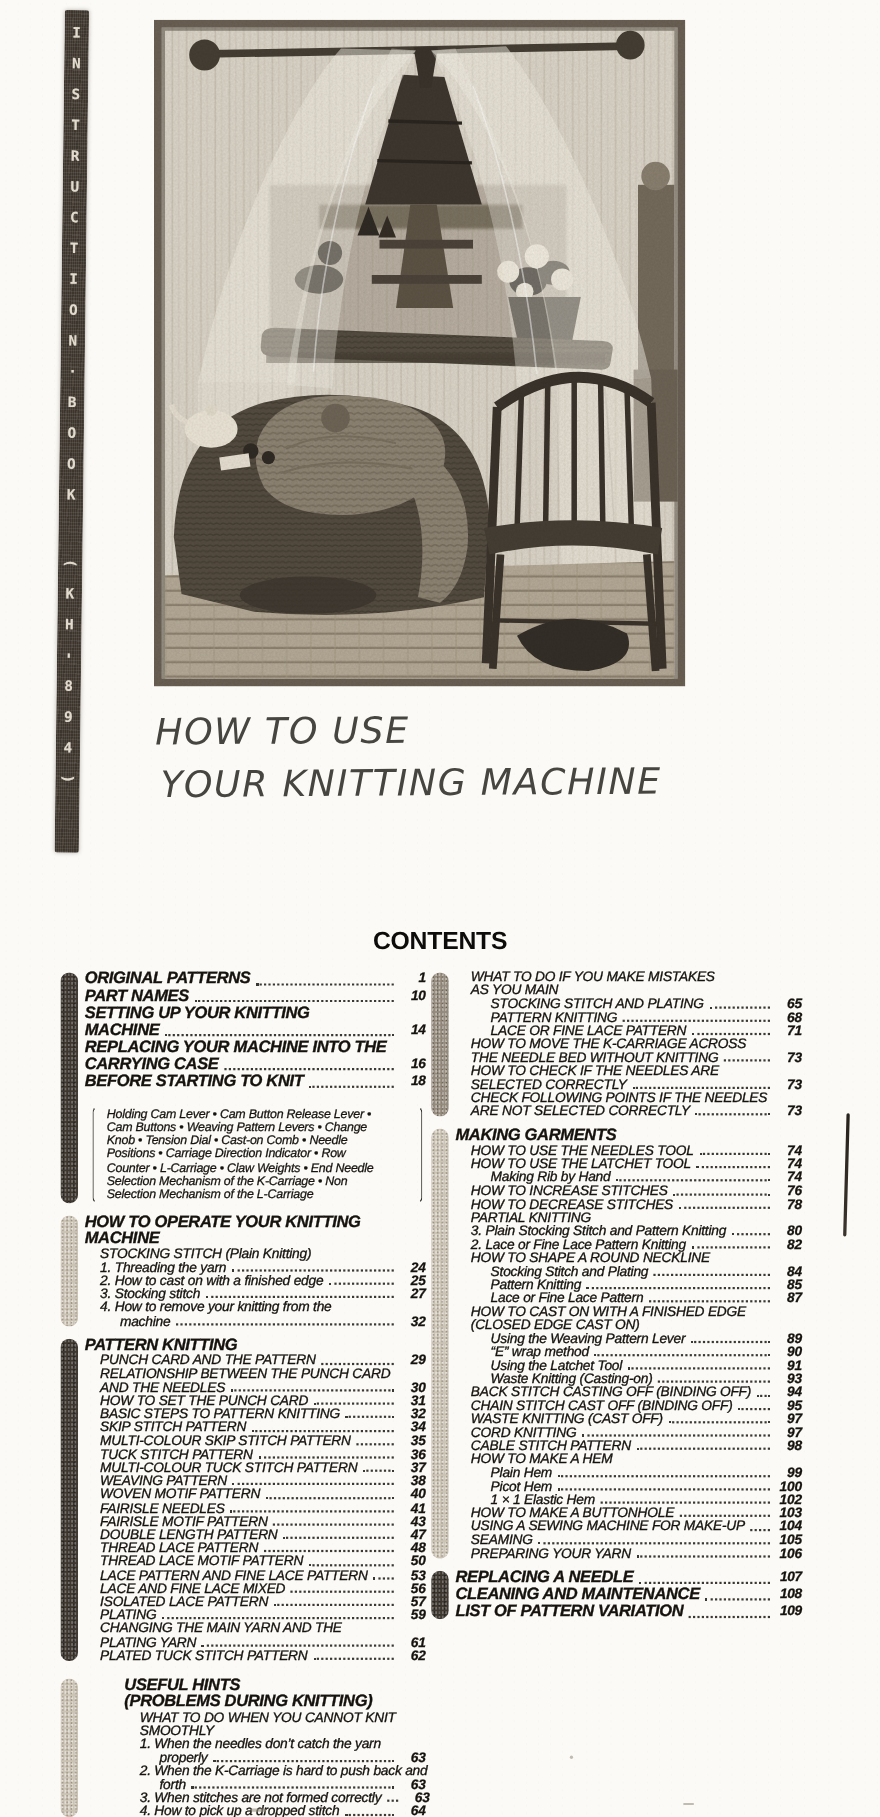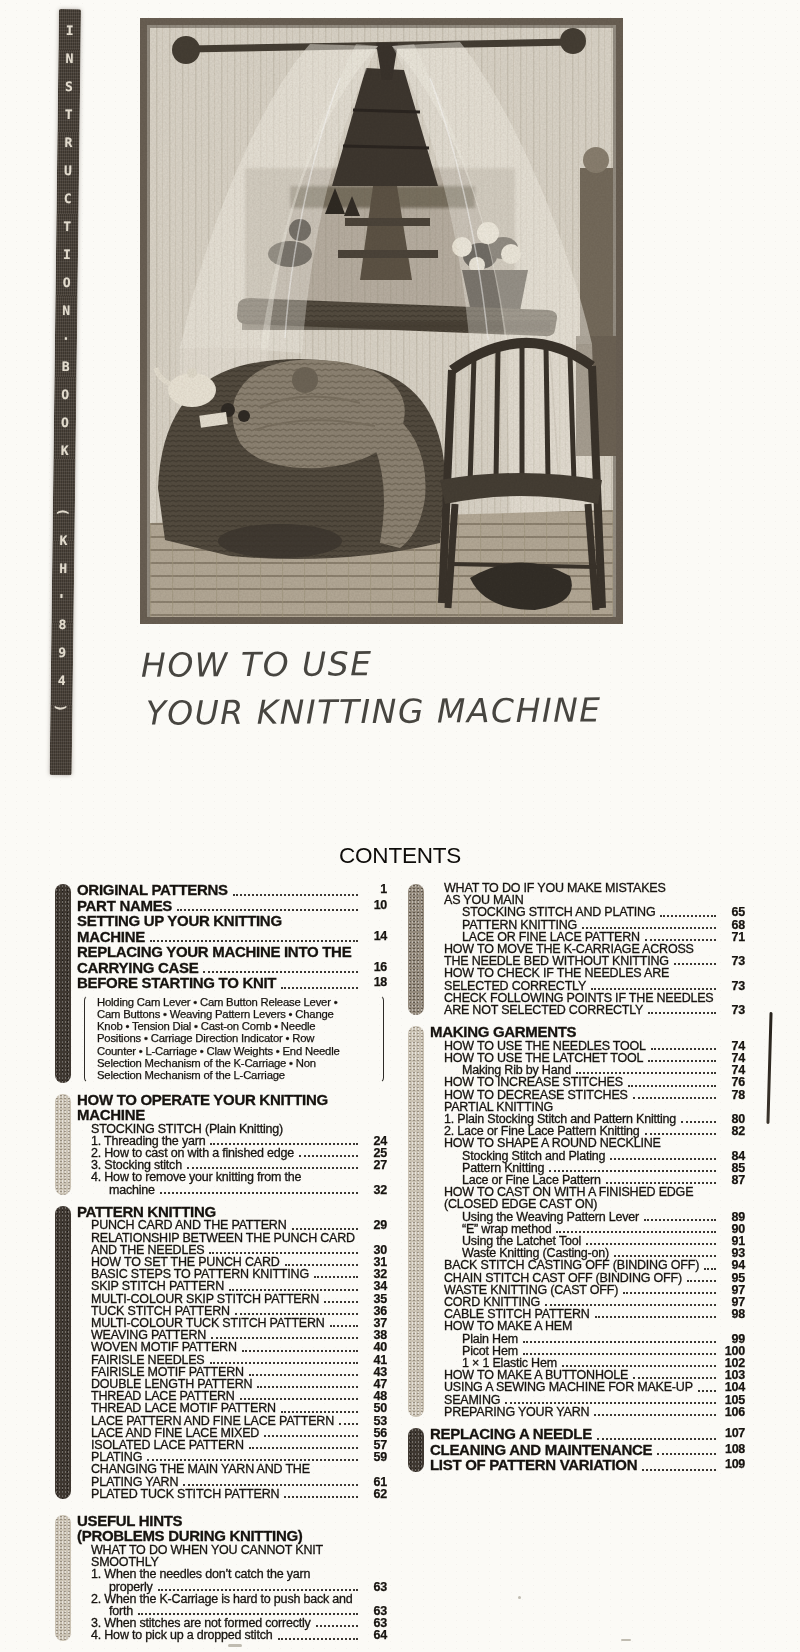--- a/index.html
+++ b/index.html
@@ -24,44 +24,44 @@
   
   .cover{position:absolute;left:140px;top:18px;width:483px;height:606px;display:block;}
 
   
   .title-line{position:absolute;font-family:"DejaVu Sans",sans-serif;font-style:italic;
               font-size:33px;color:#474540;letter-spacing:1.5px;white-space:nowrap;transform:rotate(-.4deg);}
   .title-1{left:141px;top:645px;}
   .title-2{left:146px;top:692px;}
 
   
-  .contents-heading{position:absolute;left:339px;top:843px;font-size:22.5px;font-weight:400;
+  .contents-heading{position:absolute;left:339px;top:843px;font-size:22.5px;font-weight:700;
                     letter-spacing:-.2px;color:#0e0c0a;}
   .toc-col{position:absolute;top:882px;}
   #toc-left{left:55px;width:332px;}
-  #toc-right{left:408px;width:337px;}
-  .sec{position:relative;margin-bottom:8px;}
-  #toc-left .sec:nth-child(4){margin-top:13px;}
+  #toc-right{left:392px;width:337px;}
+  .sec{position:relative;margin-bottom:8px;font-style:italic;}
+  #toc-left .sec:nth-child(4){margin-top:13px;padding-left:36px;}
   #toc-right .sec:nth-child(2){margin-top:1px;}
   .marker{position:absolute;left:0;top:2px;bottom:1px;width:16px;border-radius:9px;}
   .m-dark{background-color:#3e3730;background-image:radial-gradient(rgba(255,255,255,.28) .8px,transparent 1px),radial-gradient(rgba(0,0,0,.5) .7px,transparent .9px);background-size:3px 4px,5px 3px;}
   .m-medium{background-color:#958b7d;background-image:radial-gradient(rgba(255,255,255,.4) .8px,transparent 1px),radial-gradient(rgba(40,32,24,.5) .7px,transparent .9px);background-size:3px 4px,4px 3px;}
   .m-light{background-color:#cbc3b4;background-image:radial-gradient(rgba(90,78,64,.45) .8px,transparent 1px),radial-gradient(rgba(255,255,255,.5) .8px,transparent 1px);background-size:4px 3px,3px 5px;}
 
   .row{display:flex;align-items:flex-end;}
   .row .t{white-space:nowrap;-webkit-text-stroke:.3px #17130f;}
   .lv0{font-size:15px;line-height:15.5px;font-weight:700;letter-spacing:-.3px;padding-left:22px;}
   .lv1{font-size:12.5px;line-height:12.2px;letter-spacing:-.2px;padding-left:36px;}
   .lv2{font-size:12.5px;line-height:12.2px;letter-spacing:-.2px;padding-left:54px;}
   .leader{flex:1 1 auto;min-width:10px;border-bottom:2px dotted #3b3733;margin:0 2px 2px 5px;}
   .pg{font-size:12.5px;font-weight:700;margin-left:3px;min-width:24px;text-align:right;
       -webkit-text-stroke:.25px #17130f;}
 
   
-  .note{position:relative;margin:3px 0 4px 29px;padding:2px 13px;width:274px;
+  .note{position:relative;margin:14px 0 4px 29px;padding:2px 13px;width:274px;
         font-size:11.3px;line-height:12.3px;letter-spacing:-.2px;}
   .note .nl{white-space:nowrap;-webkit-text-stroke:.25px #1a1612;}
   .paren{position:absolute;top:1px;bottom:1px;width:9px;border:1.7px solid transparent;}
   .paren.l{left:0;border-left-color:#2e2b27;border-radius:100%/12%;}
   .paren.r{right:0;border-right-color:#2e2b27;border-radius:100%/12%;}
 
   
   .artifact-line{position:absolute;left:768px;top:1012px;width:3px;height:112px;
                  background:linear-gradient(#27221c,#3b342c);border-radius:3px;transform:rotate(1.6deg);}
   .speck{position:absolute;background:#9a9284;border-radius:50%;opacity:.6;}
@@ -564,21 +564,21 @@
         </div>
         <div class="row lv1">
           <span class="t">HOW TO DECREASE STITCHES</span>
           <span class="leader"></span>
           <span class="pg">78</span>
         </div>
         <div class="row lv1">
           <span class="t">PARTIAL KNITTING</span>
         </div>
         <div class="row lv1">
-          <span class="t">1. Plain Stocking Stitch and Pattern Knitting</span>
+          <span class="t">3. Plain Stocking Stitch and Pattern Knitting</span>
           <span class="leader"></span>
           <span class="pg">80</span>
         </div>
         <div class="row lv1">
           <span class="t">2. Lace or Fine Lace Pattern Knitting</span>
           <span class="leader"></span>
           <span class="pg">82</span>
         </div>
         <div class="row lv1">
           <span class="t">HOW TO SHAPE A ROUND NECKLINE</span>

